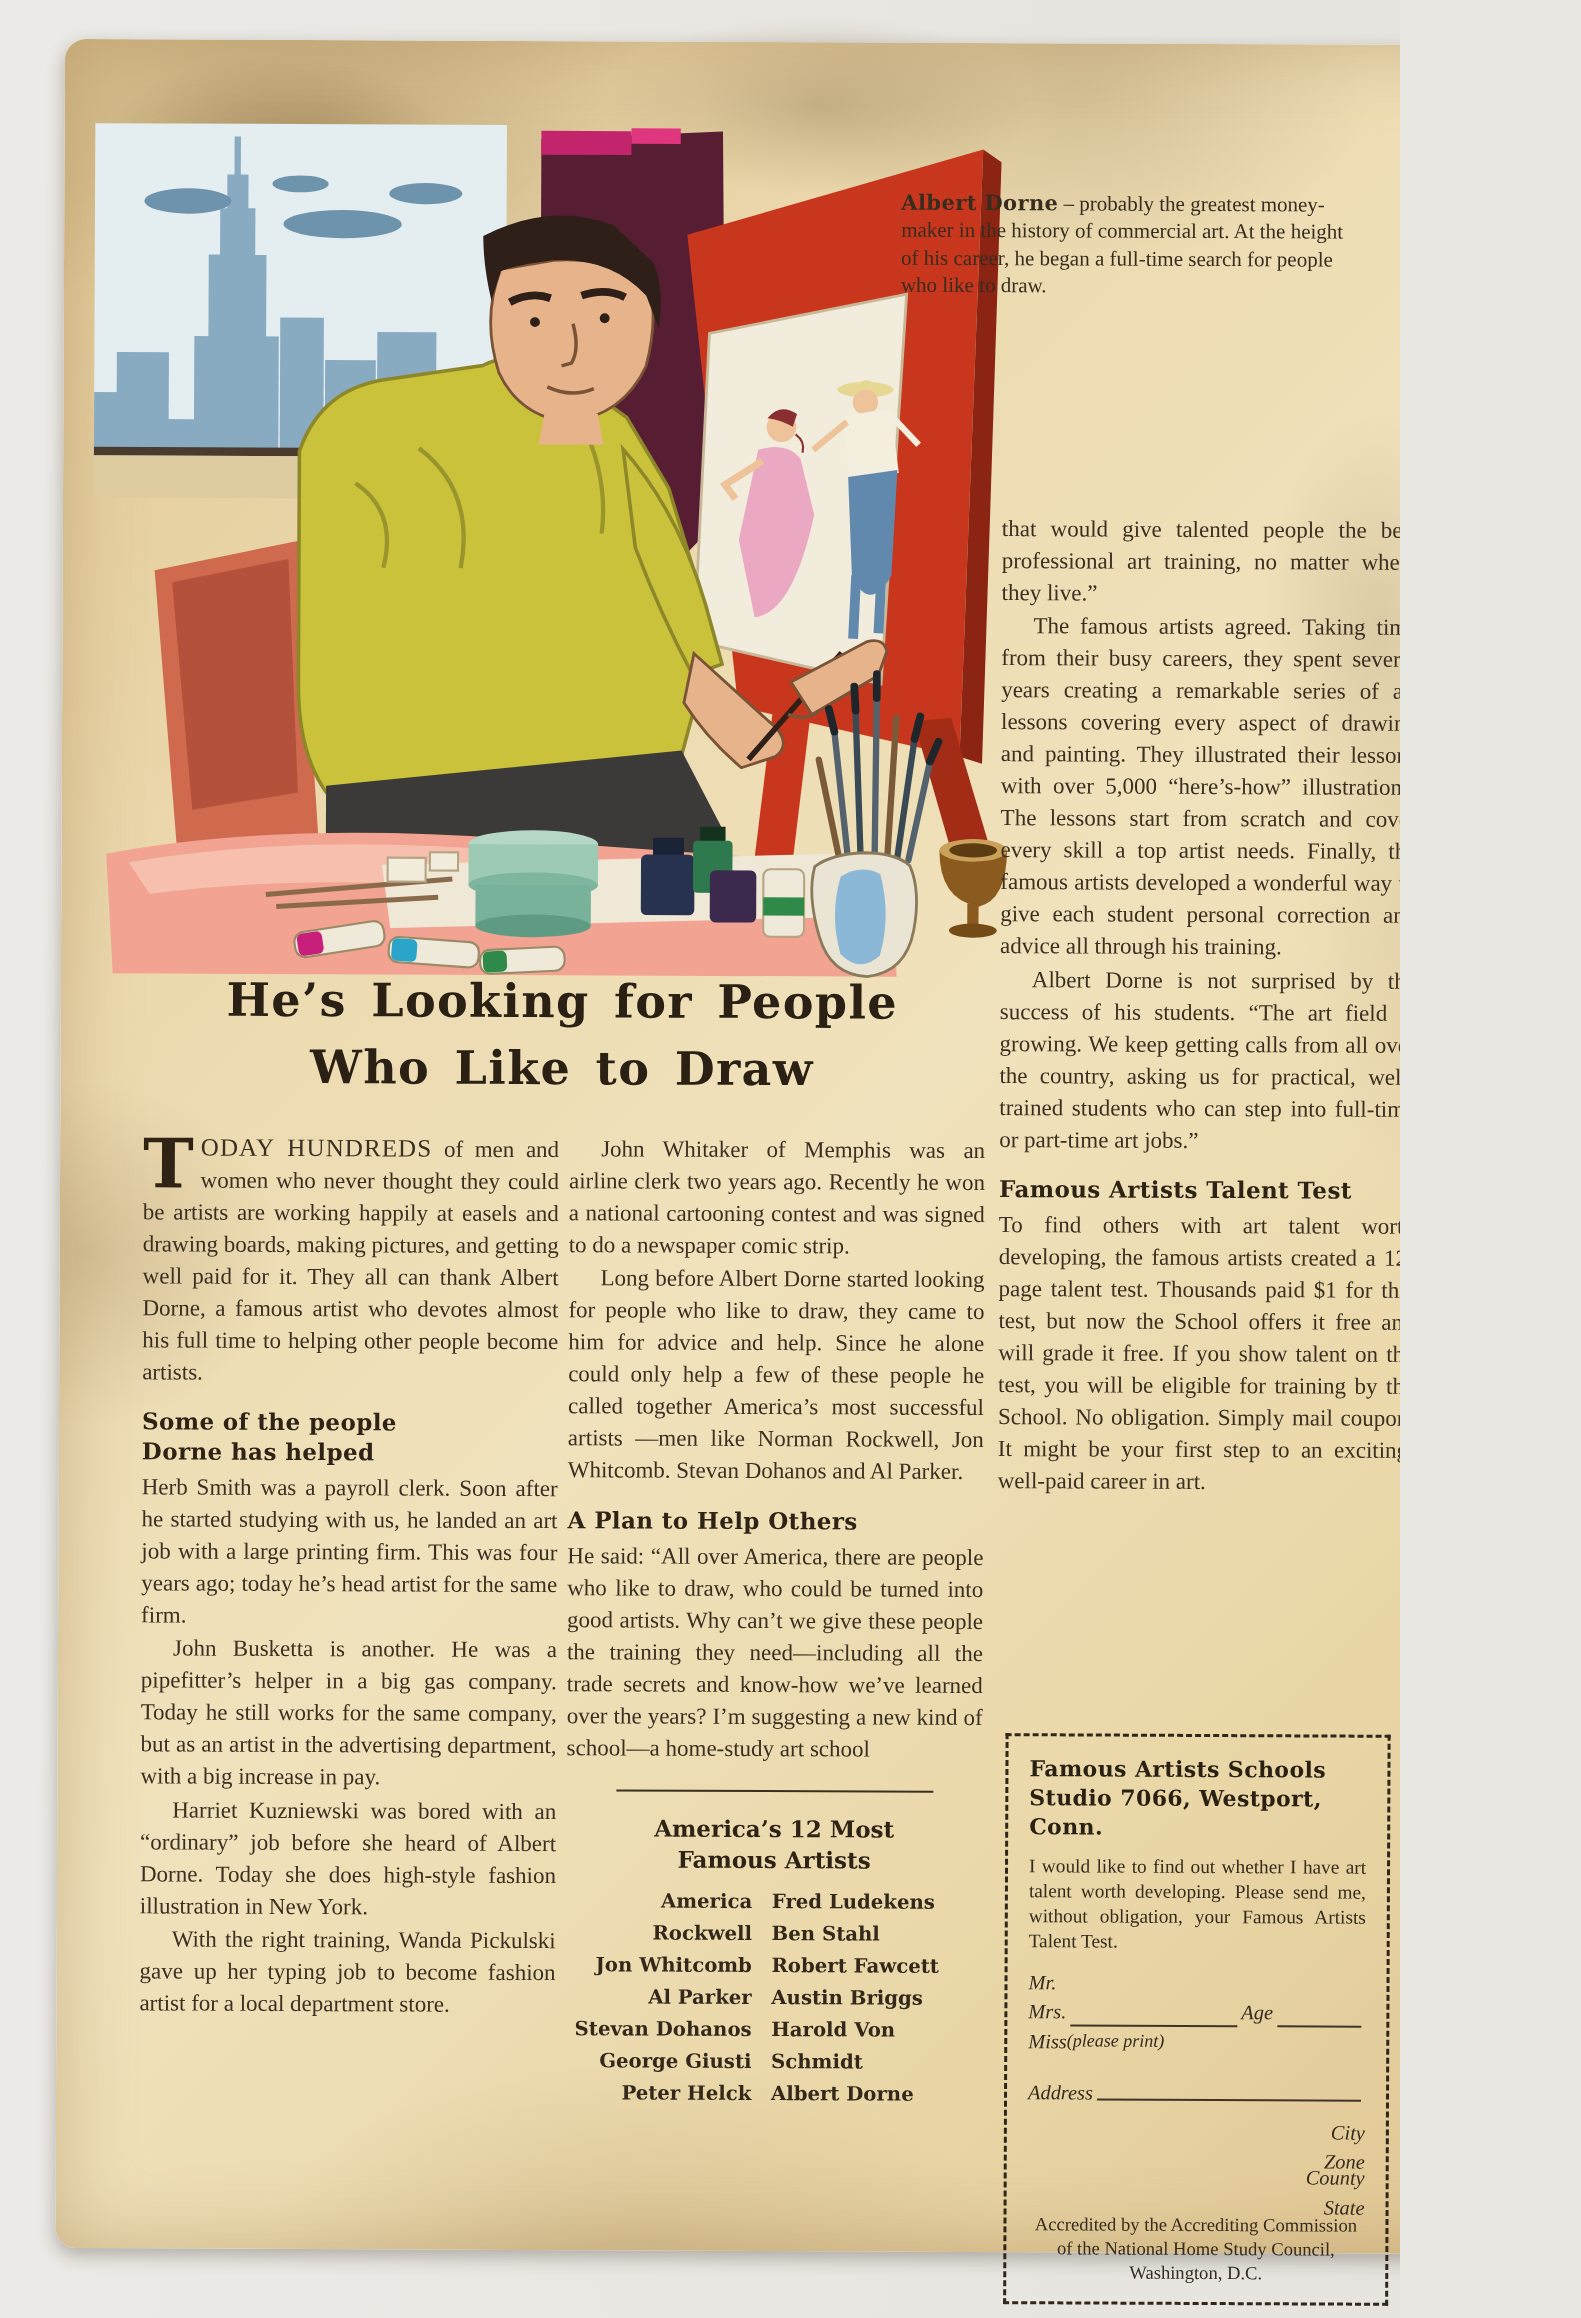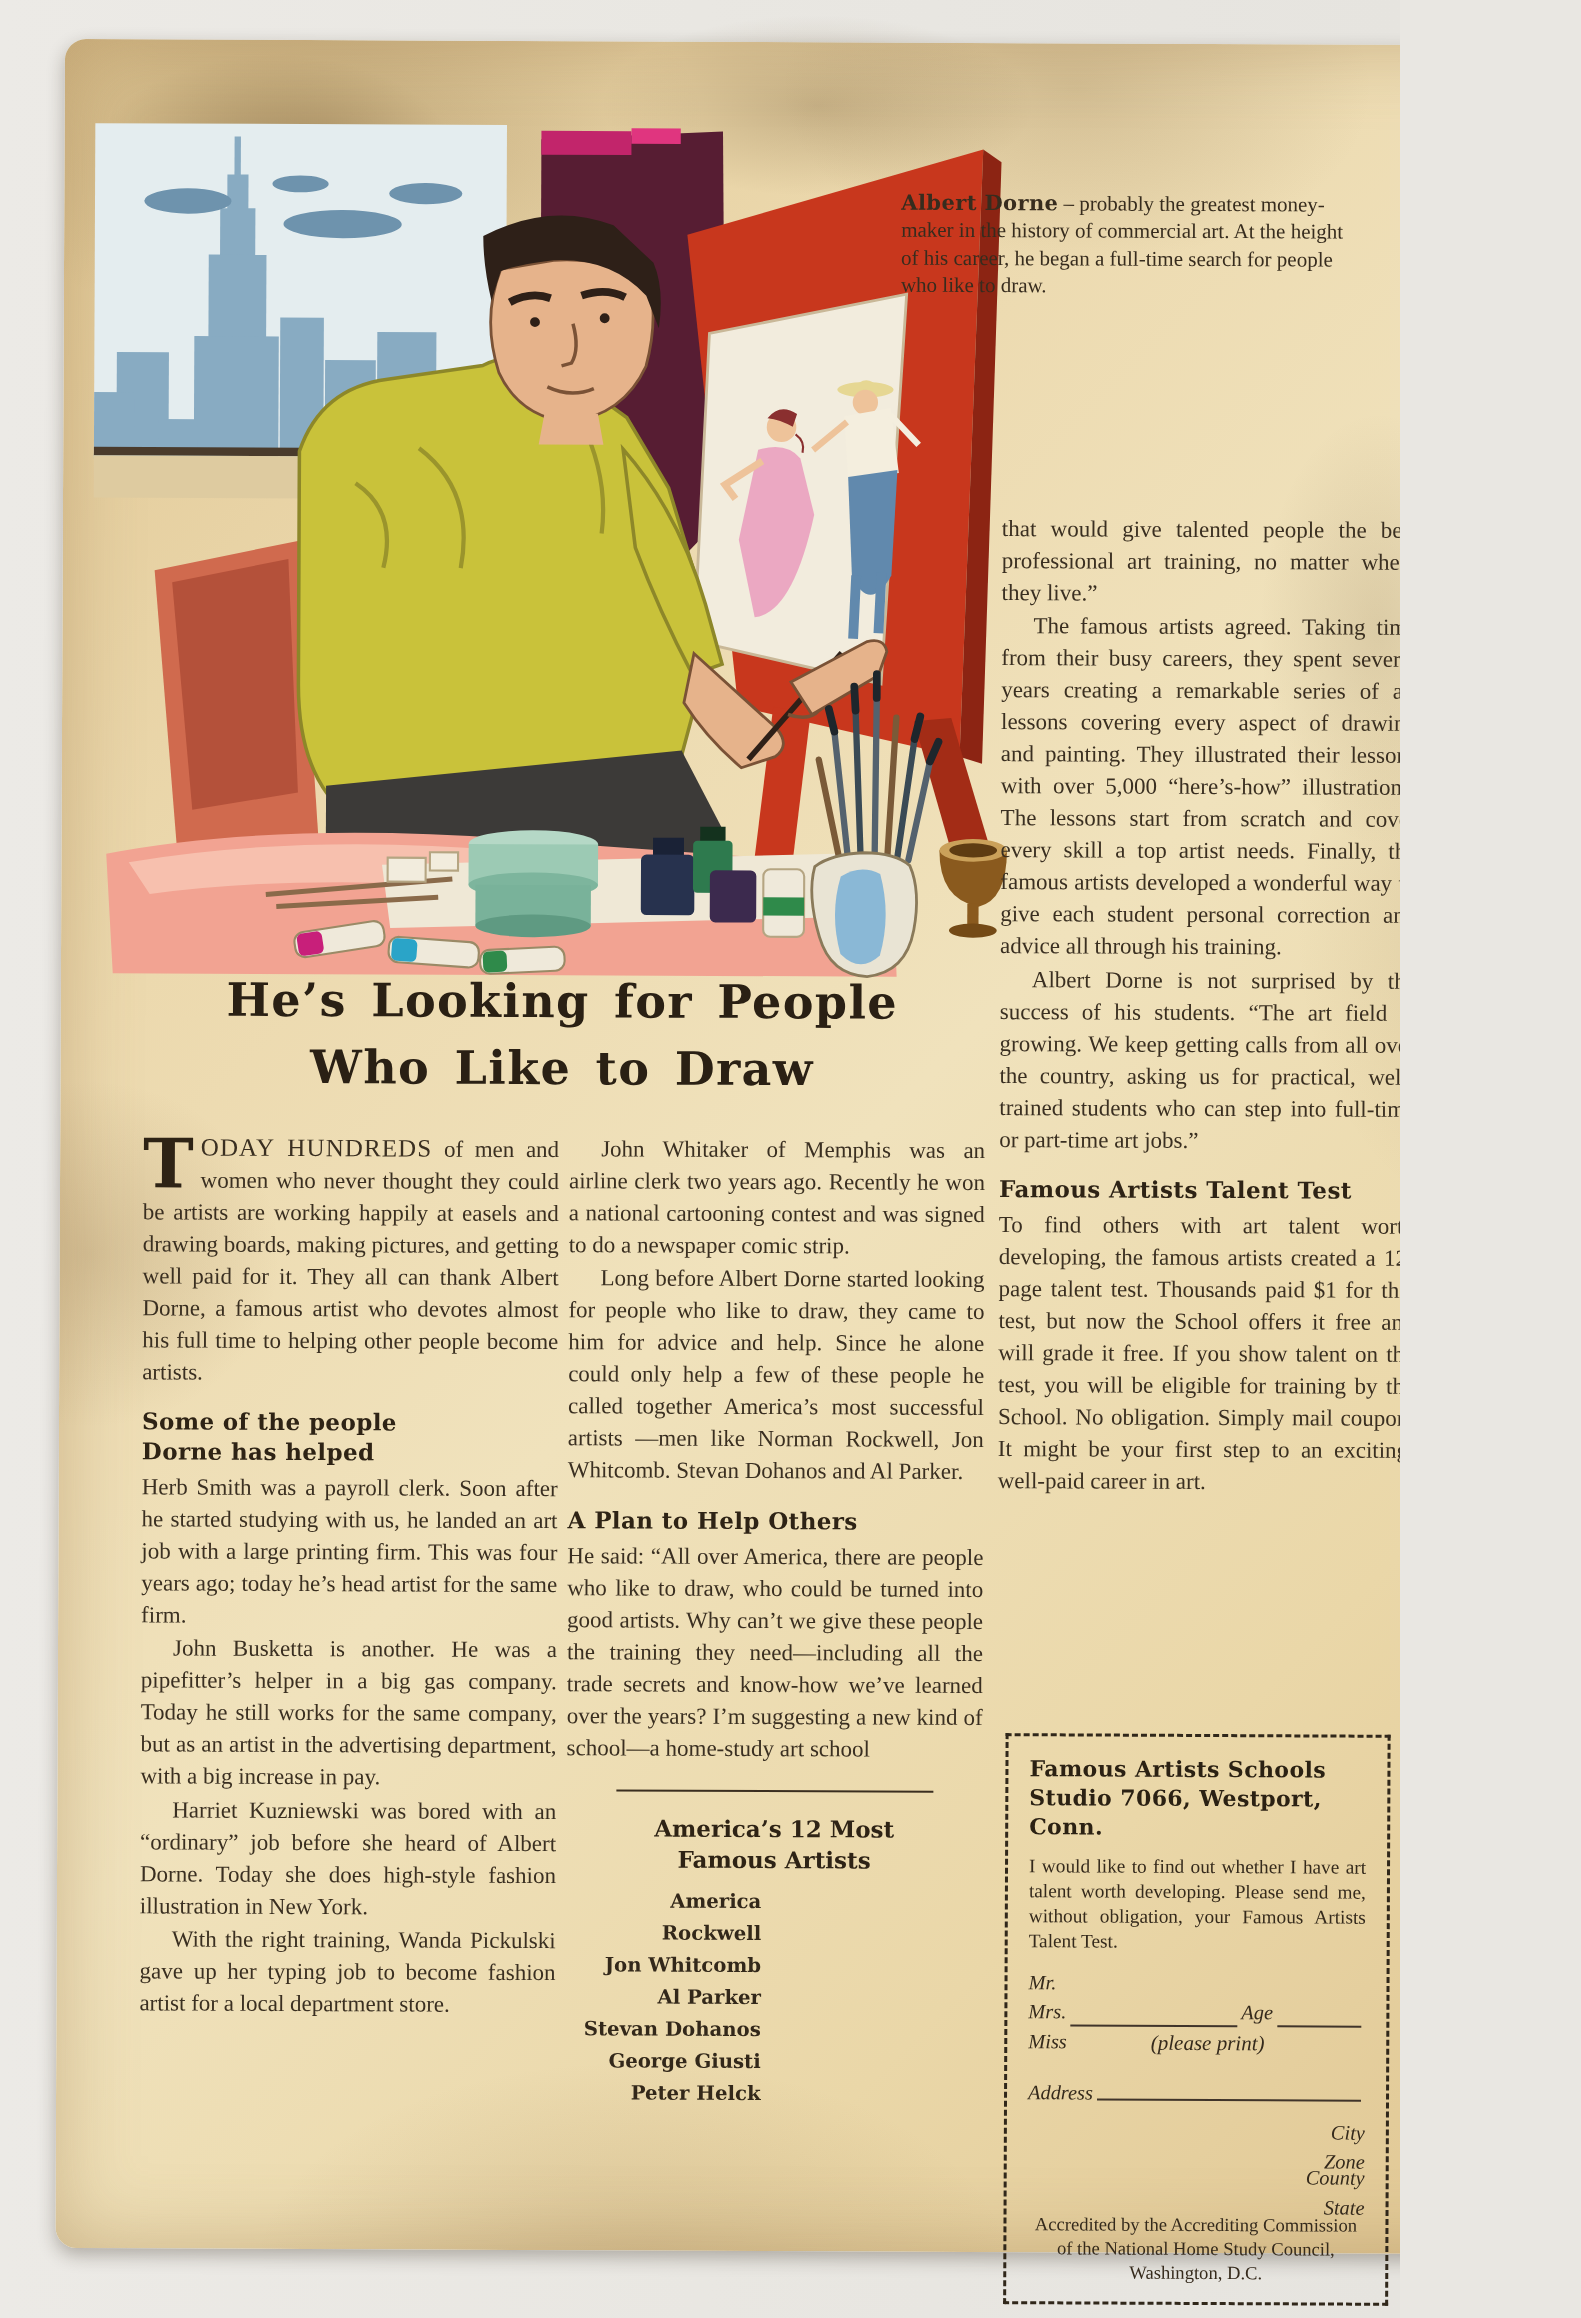--- a/index.html
+++ b/index.html
@@ -51,21 +51,21 @@
   .coupon{position:absolute;left:948px;top:1690px;width:385px;border:3.5px dashed #30271a;
           padding:18.3px 21px 17px 21px;color:#352a1c;box-sizing:border-box;}
   .cp-title{font-family:"DejaVu Serif",serif;font-weight:700;font-size:22px;line-height:29px;
             color:#2b2113;letter-spacing:0.4px;}
   .cp-body{font-size:19.3px;line-height:25px;text-align:justify;margin-top:11.3px;}
   .cp-fields{font-style:italic;font-size:20.4px;margin-top:18.3px;}
   .s-line{display:flex;height:29.5px;}
   .rule{border-bottom:2.1px solid #40342a;flex:1;margin:0 4.2px 4.2px 4.2px;}
   .rule.fix120{flex:0 0 84px;}
   .rule.fix130{flex:0 0 91px;}
-  .pp{margin-left:84px;font-size:21px;}
+  .pp{font-size:18px;}
   .cp-row{display:flex;align-items:flex-end;height:29.5px;}
   .mt26{margin-top:15px;} .mt44{margin-top:16px;flex-direction:column;}
   .cp-foot{margin-top:17px;text-align:center;font-size:18.6px;line-height:24px;}
 </style>
 </head>
 <body>
 
 <div class="scan">
   <div class="page">
 
@@ -258,20 +258,28 @@
       </div>
       <div class="artists">
         <ul class="l">
           <li>America Rockwell</li>
           <li>Jon Whitcomb</li>
           <li>Al Parker</li>
           <li>Stevan Dohanos</li>
           <li>George Giusti</li>
           <li>Peter Helck</li>
         </ul>
+        <ul class="r">
+          <li>Fred Ludekens</li>
+          <li>Ben Stahl</li>
+          <li>Robert Fawcett</li>
+          <li>Austin Briggs</li>
+          <li>Harold Von Schmidt</li>
+          <li>Albert Dorne</li>
+        </ul>
       </div>
     </div>
 
     <div class="coupon">
       <div class="cp-title">
         <div>Famous Artists Schools</div>
         <div>Studio 7066, Westport, Conn.</div>
       </div>
       <div class="cp-body">I would like to find out whether I have art talent worth developing. Please send me, without obligation, your Famous Artists Talent Test.</div>
       <div class="cp-fields">

